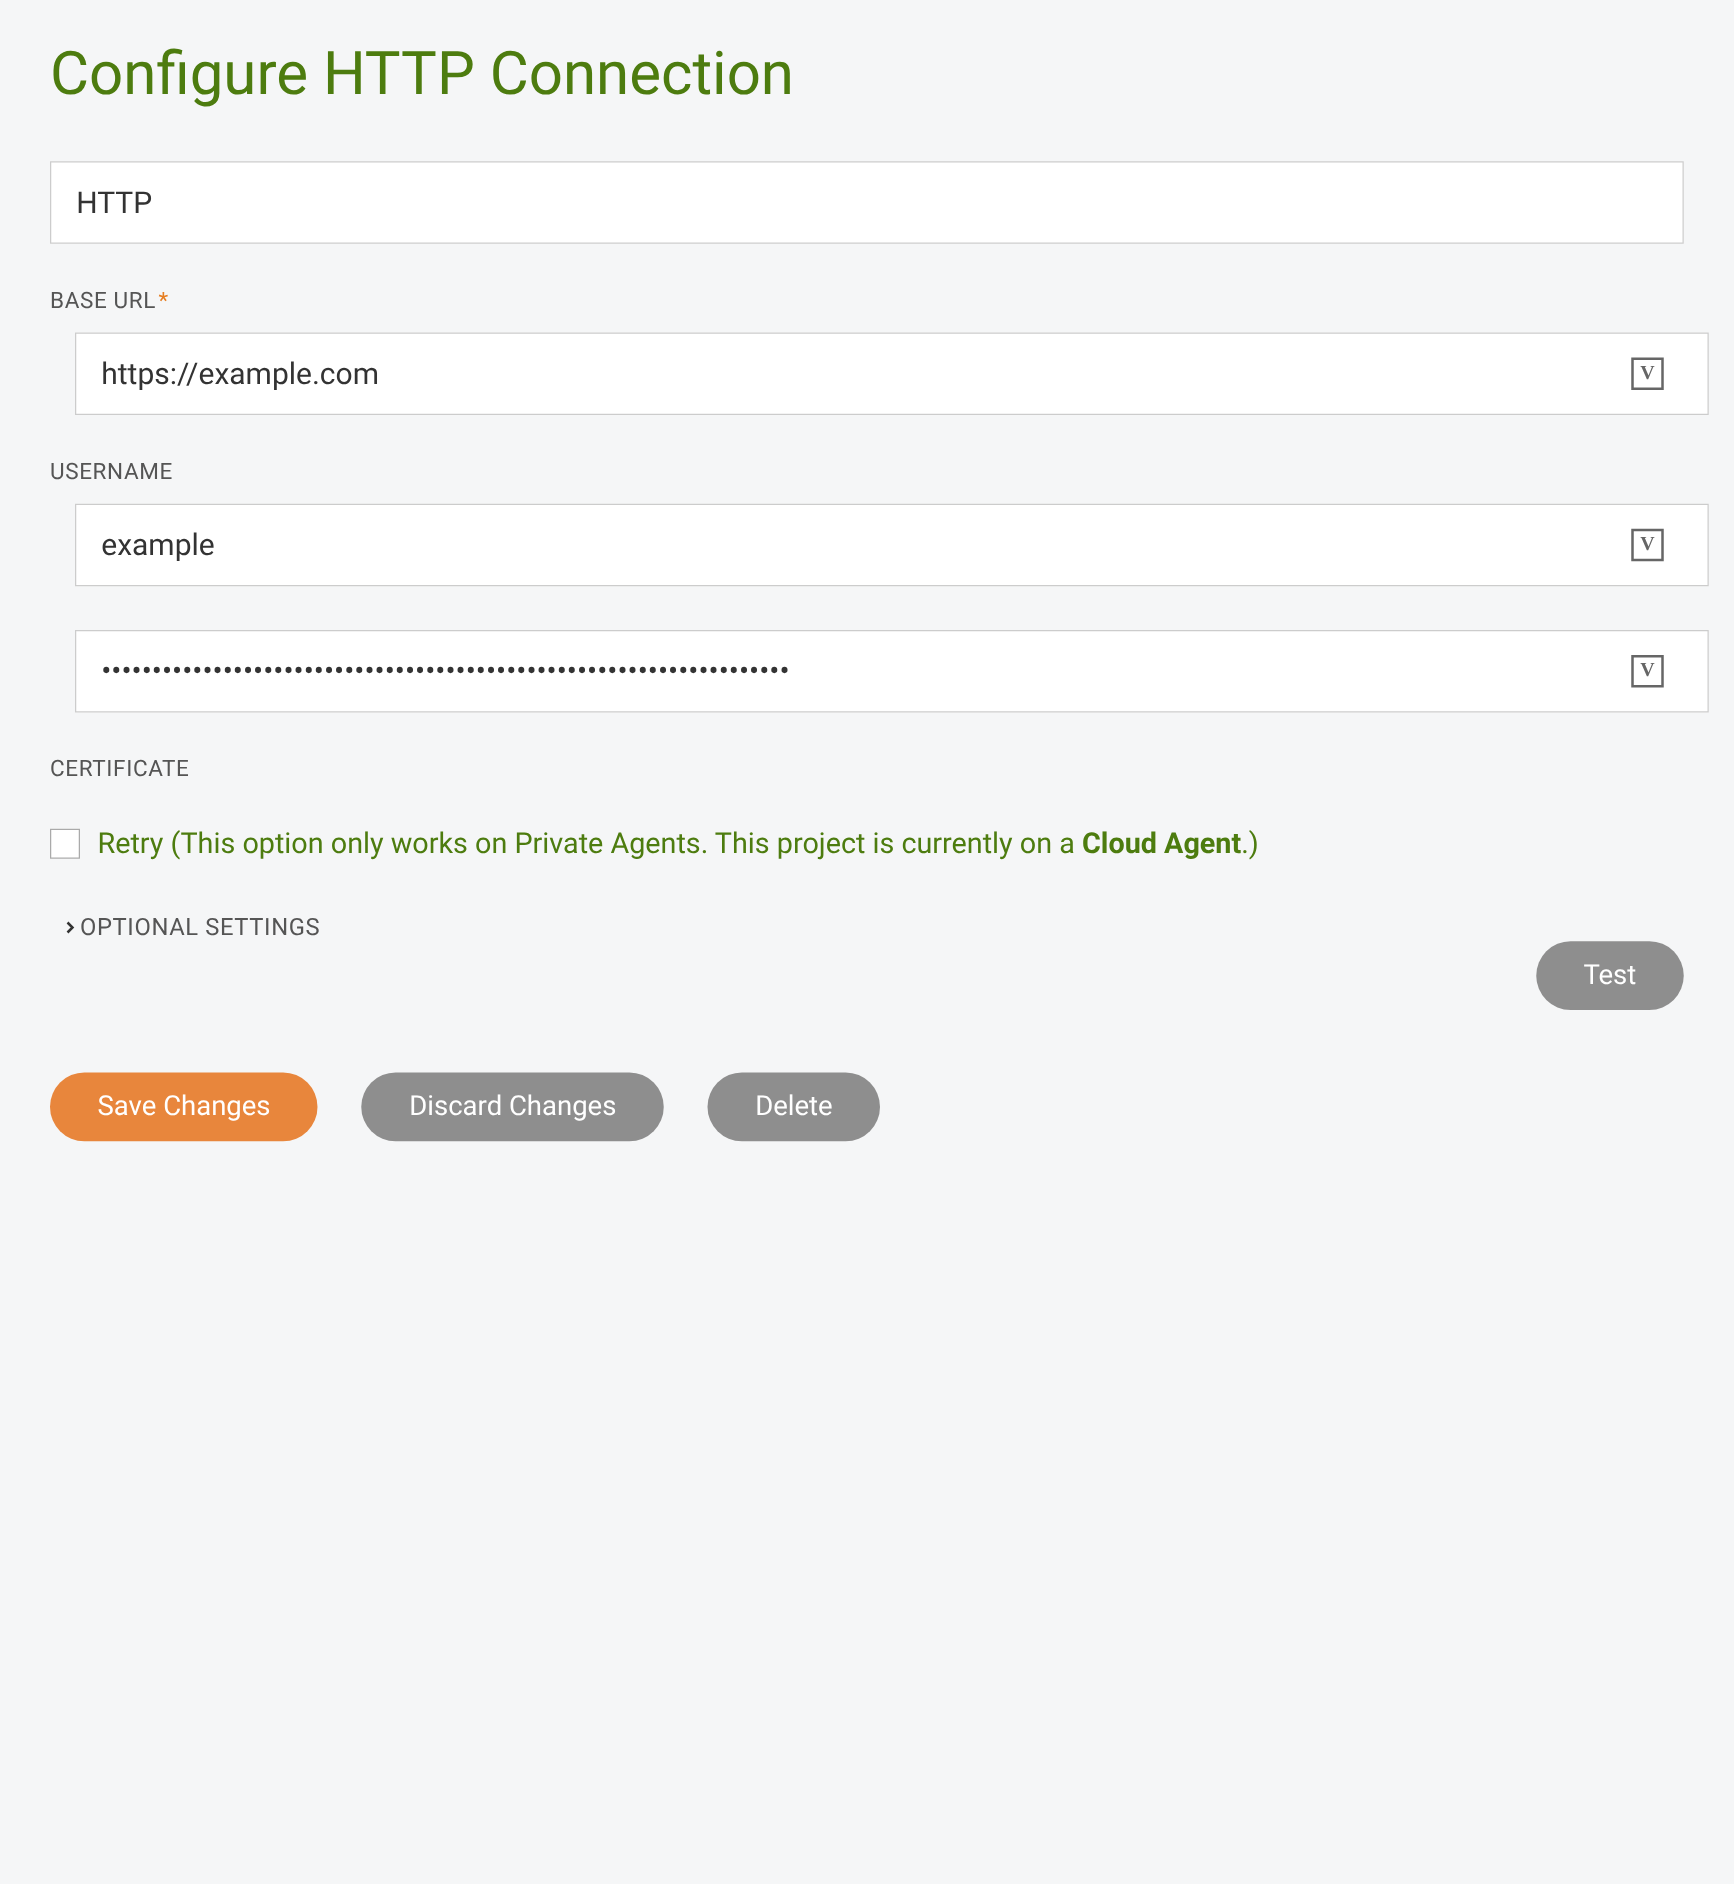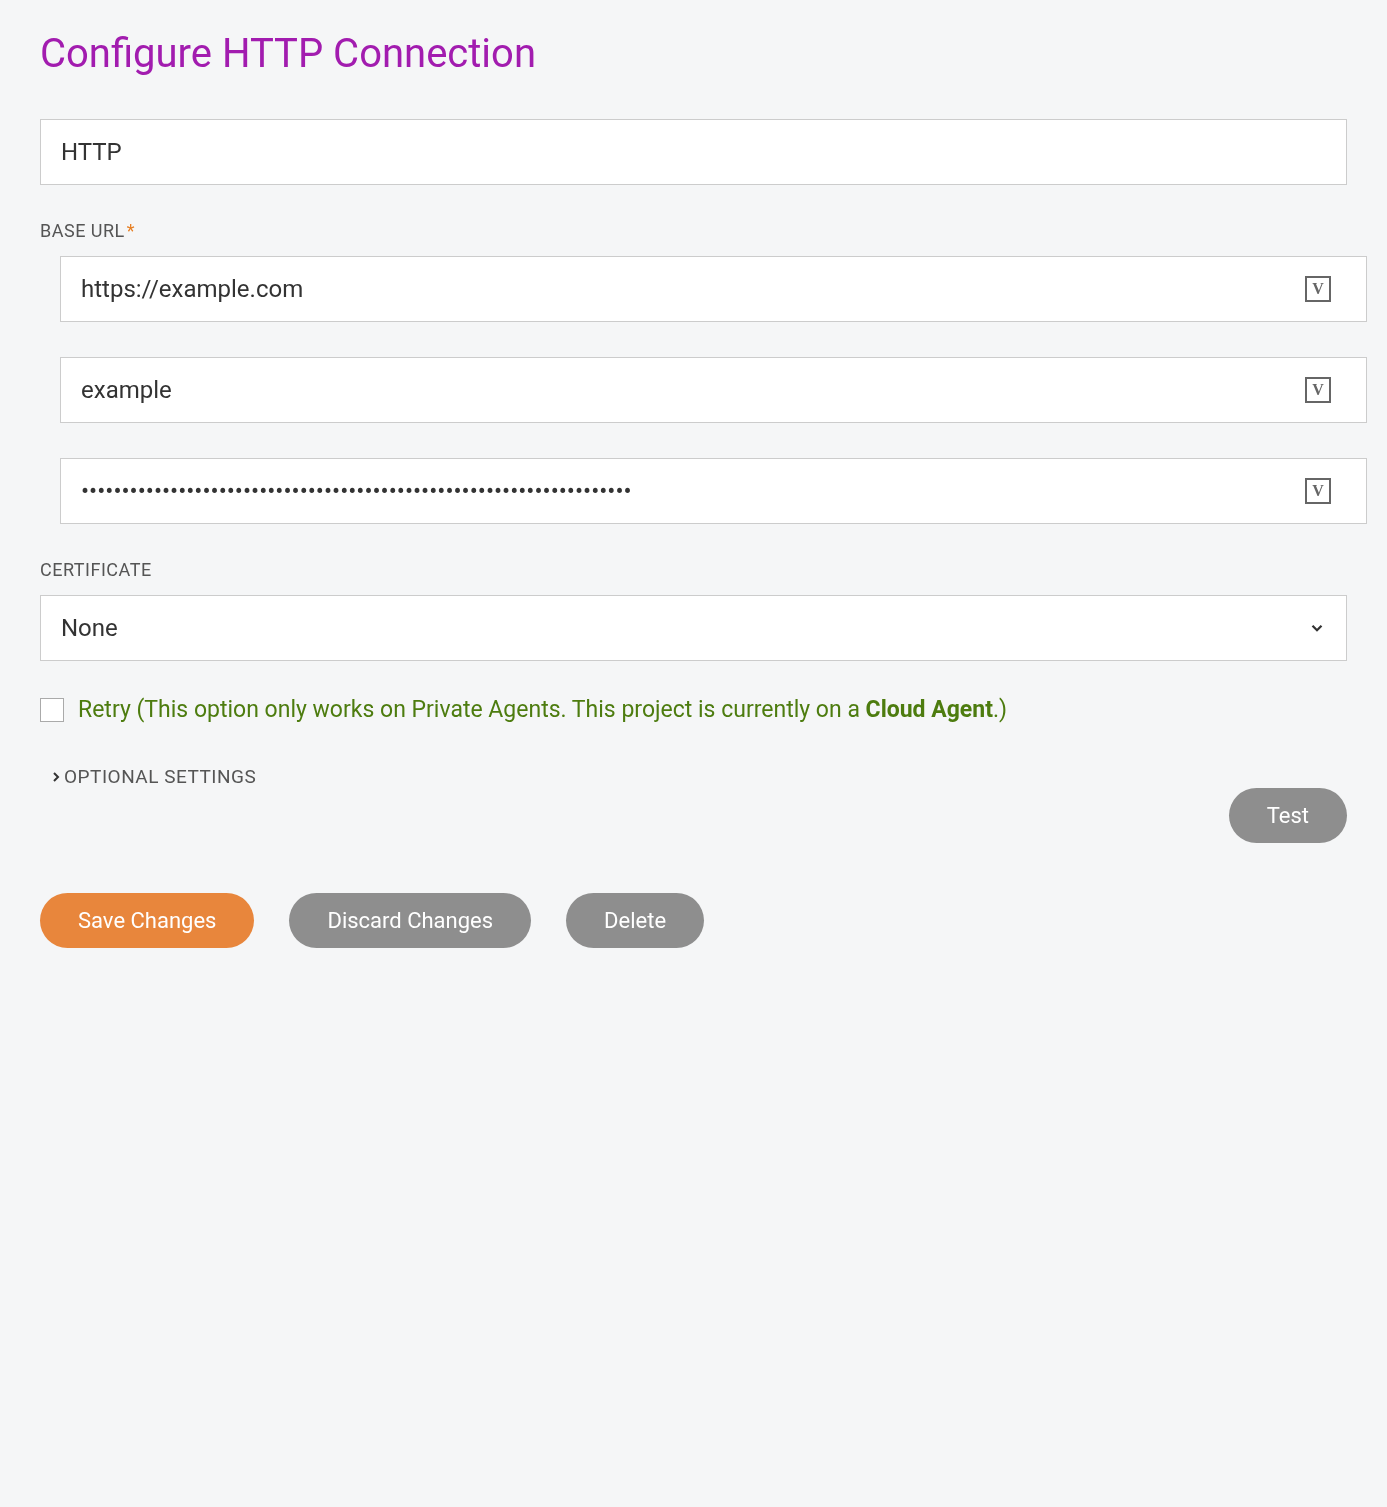--- a/index.html
+++ b/index.html
@@ -7,23 +7,23 @@
       margin: 0;
       padding: 0;
     }
     body {
       font-family: -apple-system, BlinkMacSystemFont, "Segoe UI", Roboto, "Helvetica Neue", Arial, sans-serif;
       background: #f5f6f7;
       padding: 30px 40px 50px 40px;
       color: #333;
     }
     .page-title {
-      font-size: 40px;
+      font-size: 48px;
       font-weight: 400;
-      color: #a21caf;
+      color: #4d7c0f;
       margin-bottom: 42px;
     }
     .form-group {
       margin-bottom: 35px;
     }
     .field-label {
       font-size: 18px;
       letter-spacing: 0.5px;
       color: #555;
       margin-bottom: 15px;
@@ -167,43 +167,36 @@
   <label class="field-label">
     <span>BASE URL</span><span class="required-asterisk">*</span>
   </label>
   <div class="input-wrapper">
     <input type="text" class="text-input" value="https://example.com" style="">
     <span class="v-icon">V</span>
   </div>
 </div>
 
 <div class="form-group">
+  <label class="field-label">USERNAME</label>
   <div class="input-wrapper">
     <input type="text" class="text-input" value="example" style="">
     <span class="v-icon">V</span>
   </div>
 </div>
 
 <div class="form-group">
   <div class="input-wrapper">
     <input type="text" class="text-input" value="••••••••••••••••••••••••••••••••••••••••••••••••••••••••••••••••••••" style="">
     <span class="v-icon">V</span>
   </div>
 </div>
 
 <div class="form-group">
   <label class="field-label">CERTIFICATE</label>
-  <div class="select-wrapper">
-    <div class="select-display">
-      <span>None</span>
-      <svg class="chevron-down" viewBox="0 0 24 24" fill="none" stroke="#333" stroke-width="3">
-        <polyline points="6 9 12 15 18 9"></polyline>
-      </svg>
-    </div>
-  </div>
 </div>
 
 <div class="checkbox-row">
   <div class="checkbox"></div>
   <div class="checkbox-label">
     <span>Retry (This option only works on Private Agents. This project is currently on a </span><span class="bold">Cloud Agent</span><span>.)</span>
   </div>
 </div>
 
 <div class="optional-settings">

